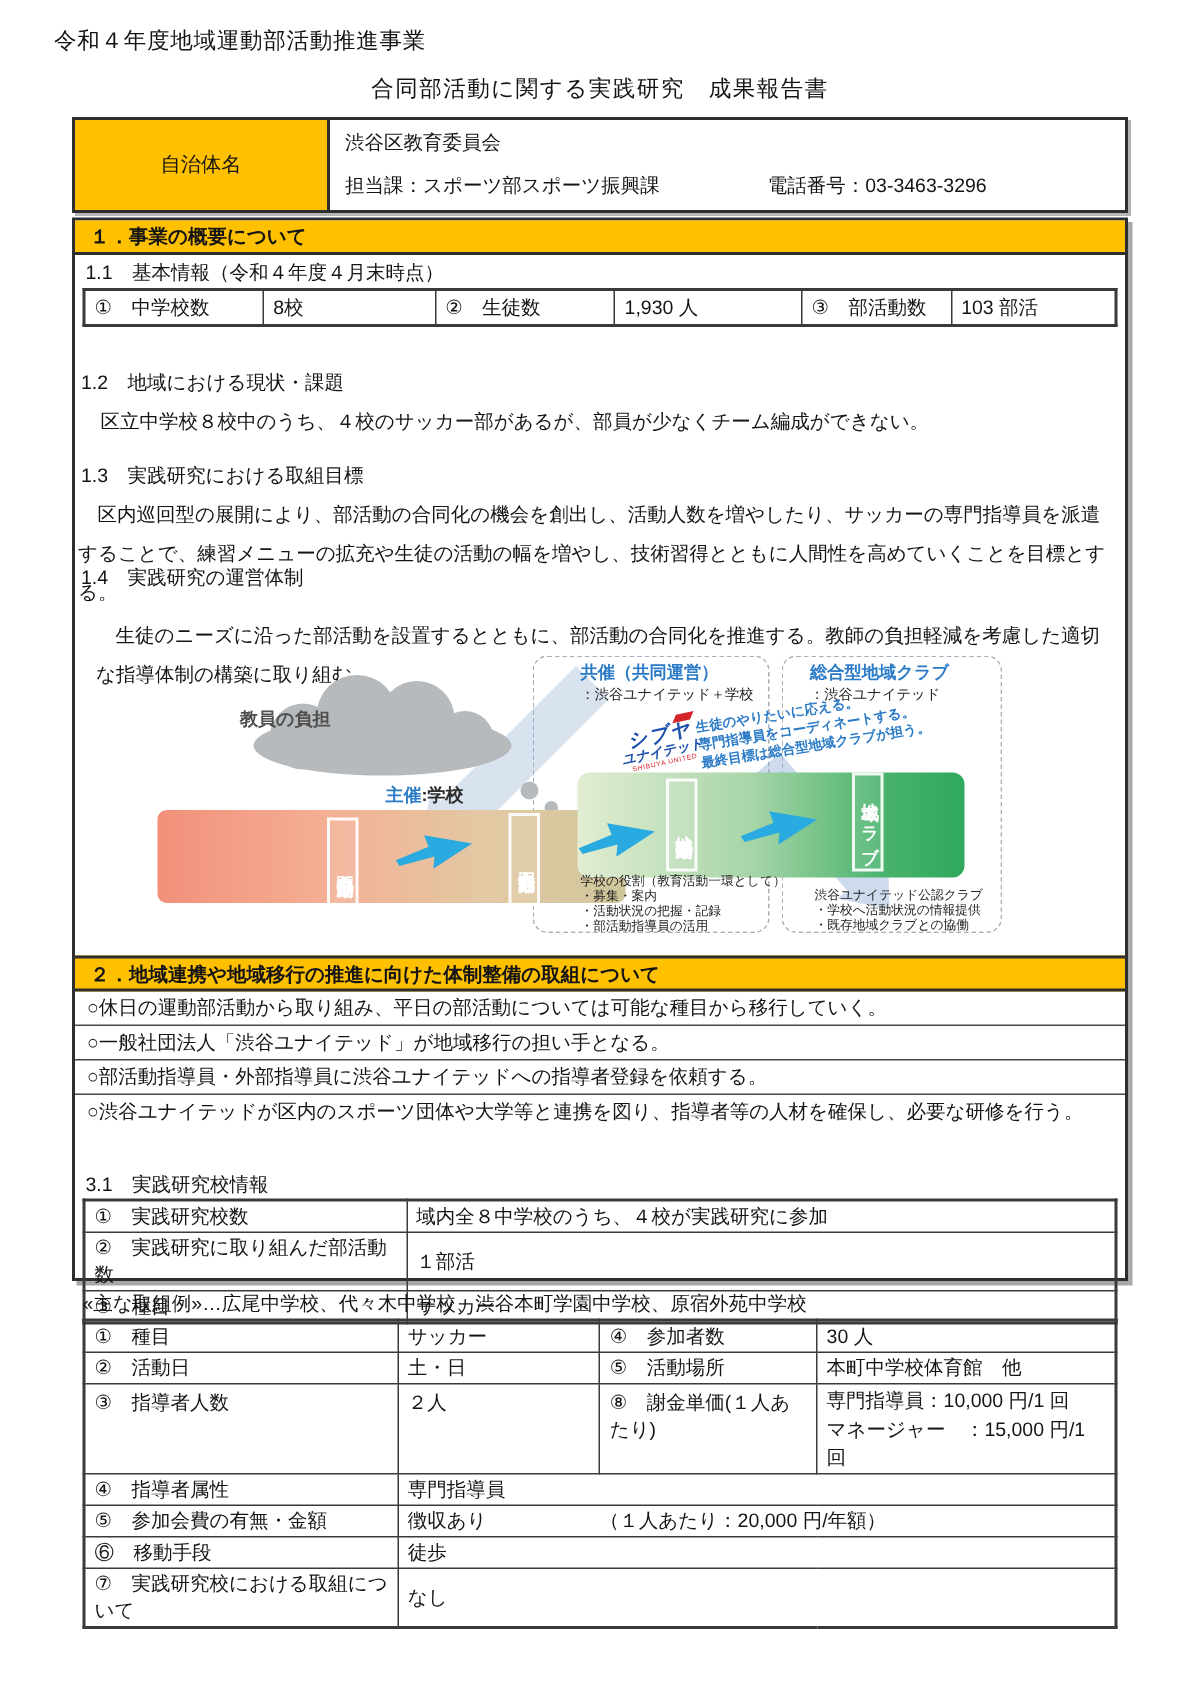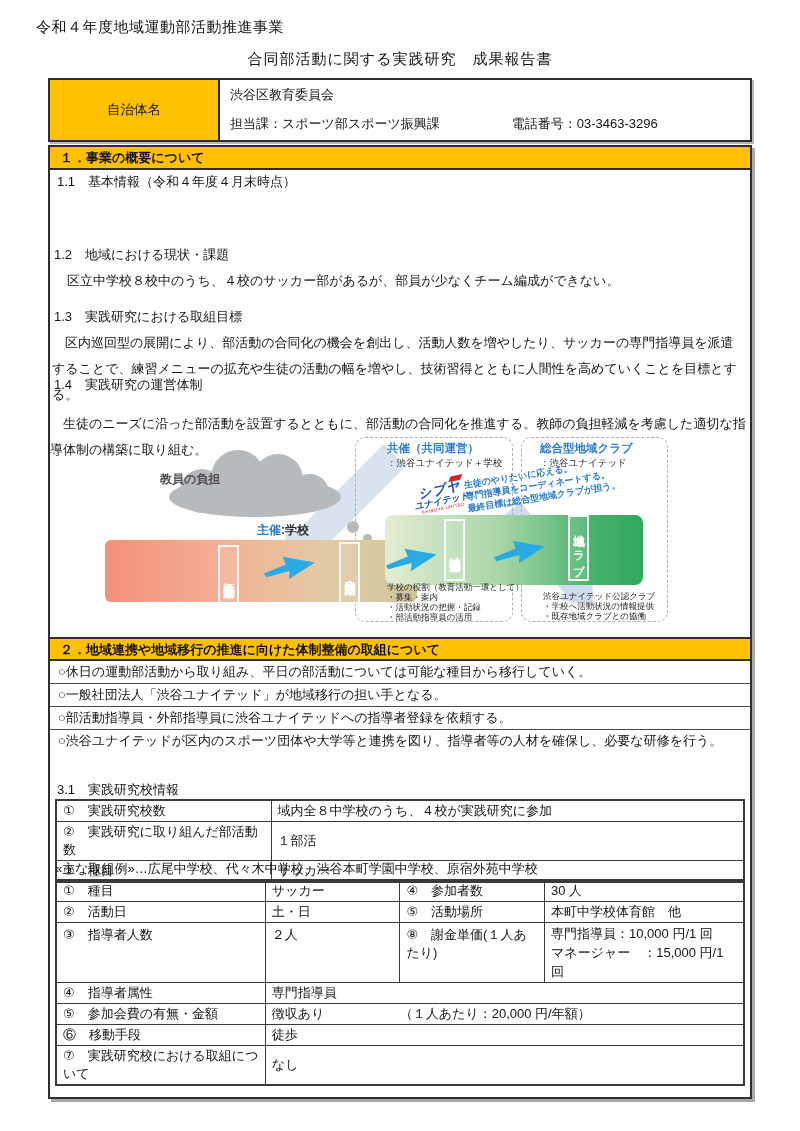--- a/index.html
+++ b/index.html
@@ -16,21 +16,21 @@
 
   
   .muni-table { left:48px; top:78px; width:704px; height:64px;
     border:2px solid #2e2e2e; box-shadow:2px 2px 0 #b5b5b5; display:flex; }
   .muni-label { width:170px; background:#FFC000; border-right:2px solid #2e2e2e;
     display:flex; align-items:center; justify-content:center; font-size:13.5px; }
   .muni-content { flex:1; padding:6px 10px 4px 10px; display:flex; flex-direction:column; justify-content:space-between; }
   .muni-line2 { display:flex; gap:72px; padding-bottom:3px; }
 
   
-  .frame { left:48px; top:145px; width:704px; height:954px;
+  .frame { left:48px; top:145px; width:704px; height:709px;
     border:2px solid #2e2e2e; box-shadow:3px 3px 0 #a8a8a8; background:#fff; }
   .sec-header { left:0; width:100%; background:#FFC000; font-weight:bold;
     padding:2px 0 0 10px; font-size:13px; border-bottom:2px solid #2e2e2e; }
   .sub-heading { font-size:13px; }
   .body-text { font-size:13px; line-height:26px; }
 
   table.doc { border-collapse:collapse; }
   table.doc td { border:1px solid #3a3a3a; padding:1px 6px; font-size:13px; vertical-align:middle; }
   table.doc { border:2px solid #3a3a3a; }
 
@@ -96,29 +96,41 @@
       </div>
     </div>
   </div>
 
   <div class="abs frame">
 
     <div class="abs sec-header" style="top:0;height:23px;">１．事業の概要について</div>
 
     <div class="abs sub-heading" style="left:7px;top:26px;text-align:right;">1.1　基本情報（令和４年度４月末時点）</div>
 
+    <table class="doc abs" style="left:5px;top:45px;width:690px;">
+      <tbody>
+          <tr>
+        <td style="width:120px;height:24px;">①　中学校数</td>
+        <td style="width:115px;">8校</td>
+        <td style="width:120px;">②　生徒数</td>
+        <td style="width:125px;">1,930 人</td>
+        <td style="width:100px;">③　部活動数</td>
+        <td style="width:110px;">103 部活</td>
+      </tr>
+    </tbody>
+      </table>
 
     <div class="abs sub-heading" style="left:4px;top:99px;">1.2　地域における現状・課題</div>
     <div class="abs body-text" style="left:4px;top:121px;width:692px;">　区立中学校８校中のうち、４校のサッカー部があるが、部員が少なくチーム編成ができない。</div>
 
     <div class="abs sub-heading" style="left:4px;top:161px;">1.3　実践研究における取組目標</div>
     <div class="abs body-text" style="left:0px;top:183px;width:698px;padding:0 2px;">　区内巡回型の展開により、部活動の合同化の機会を創出し、活動人数を増やしたり、サッカーの専門指導員を派遣することで、練習メニューの拡充や生徒の活動の幅を増やし、技術習得とともに人間性を高めていくことを目標とする。</div>
 
     <div class="abs sub-heading" style="left:4px;top:229px;">1.4　実践研究の運営体制</div>
-    <div class="abs body-text" style="left:0px;top:264px;width:698px;padding:0 0;">　生徒のニーズに沿った部活動を設置するとともに、部活動の合同化を推進する。教師の負担軽減を考慮した適切な指導体制の構築に取り組む。</div>
+    <div class="abs body-text" style="left:0px;top:264px;width:698px;padding:0 14px;">　生徒のニーズに沿った部活動を設置するとともに、部活動の合同化を推進する。教師の負担軽減を考慮した適切な指導体制の構築に取り組む。</div>
 
     <div class="abs diagram">
 
       <div class="diag-box box-cohost"></div>
       <div class="diag-box box-club"></div>
 
       <svg width="690" height="200" viewBox="0 0 690 200" style="position:absolute;left:0;top:0;">
         <polygon points="329,9 351,31 261,121 268,128 225,135 232,92 239,99" fill="rgba(147,176,212,0.35)"></polygon>
         <polygon points="445,84 465,67 530,142 537,136 538,171 503,164 510,159" fill="rgba(147,176,212,0.45)"></polygon>
       </svg>

